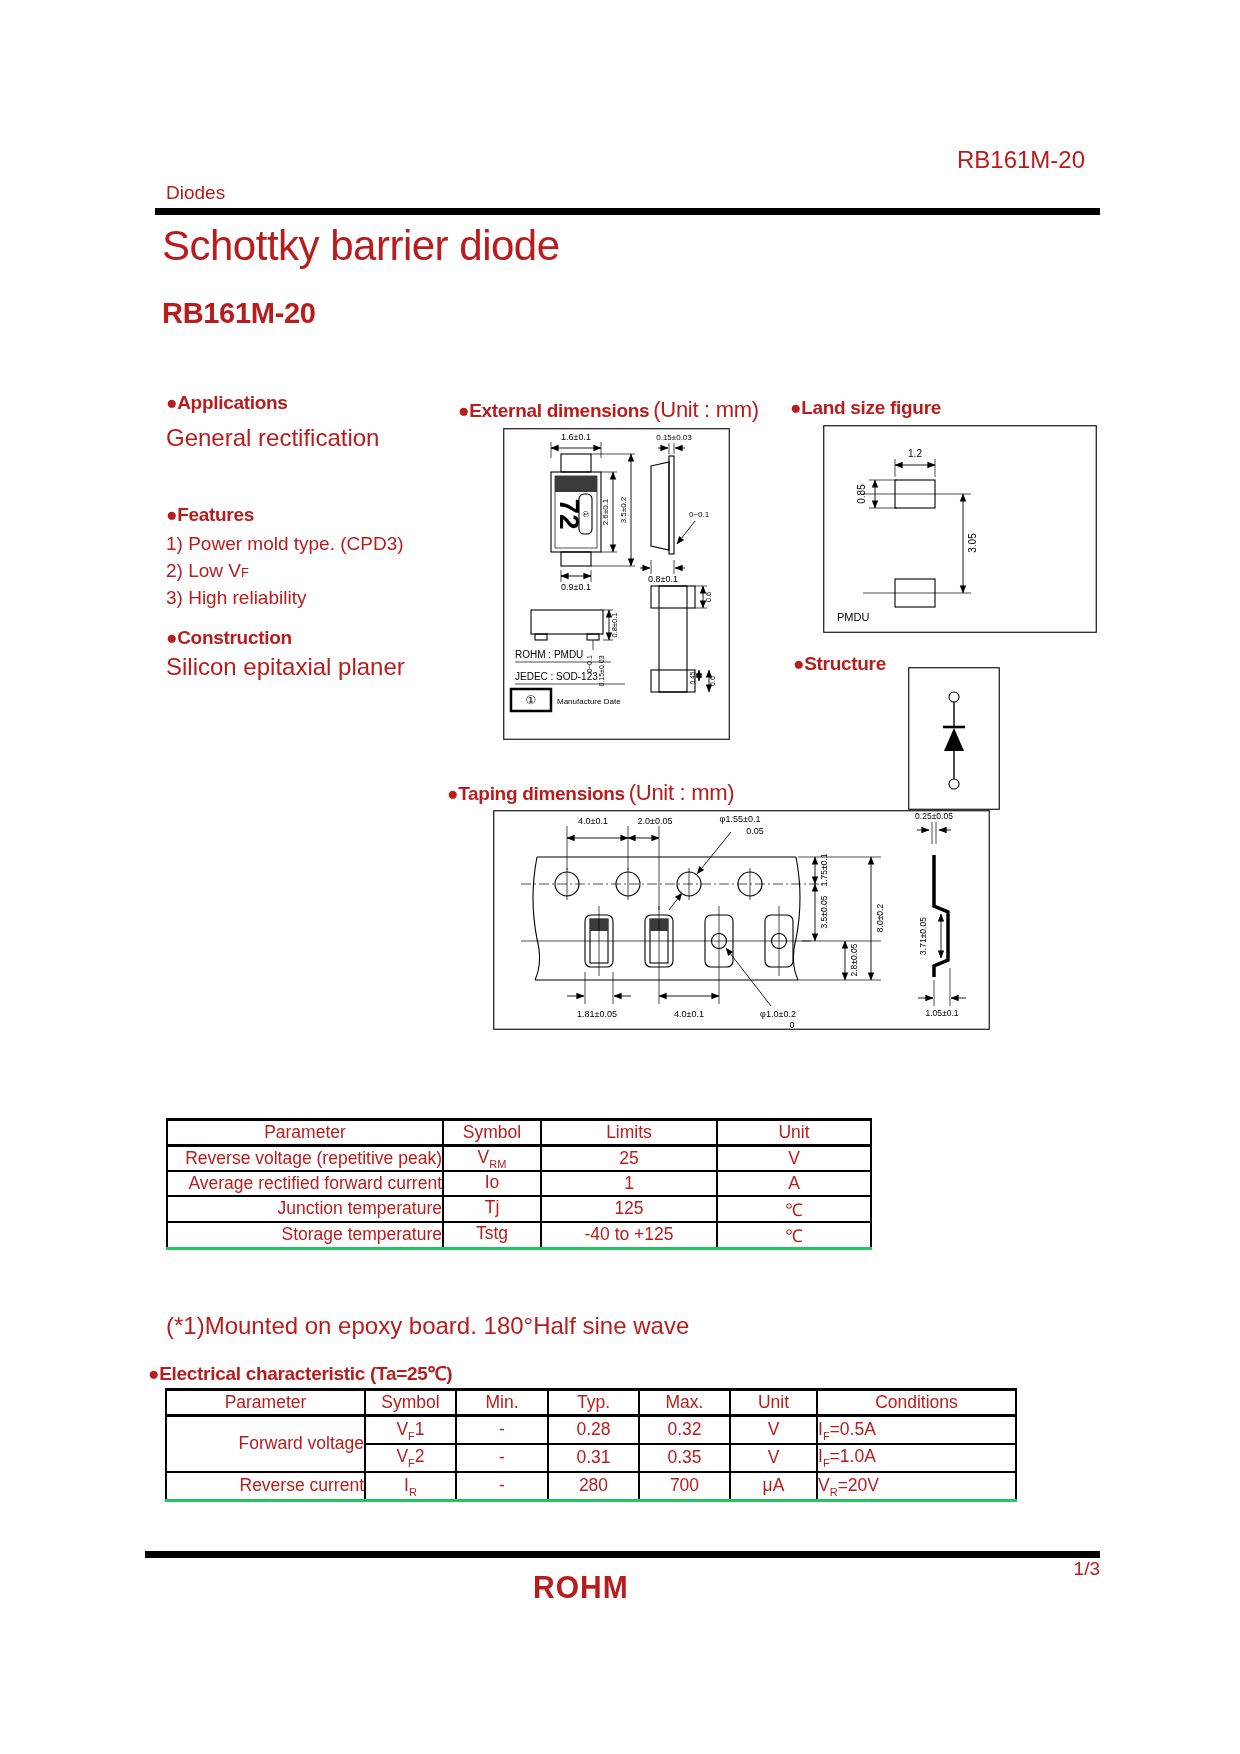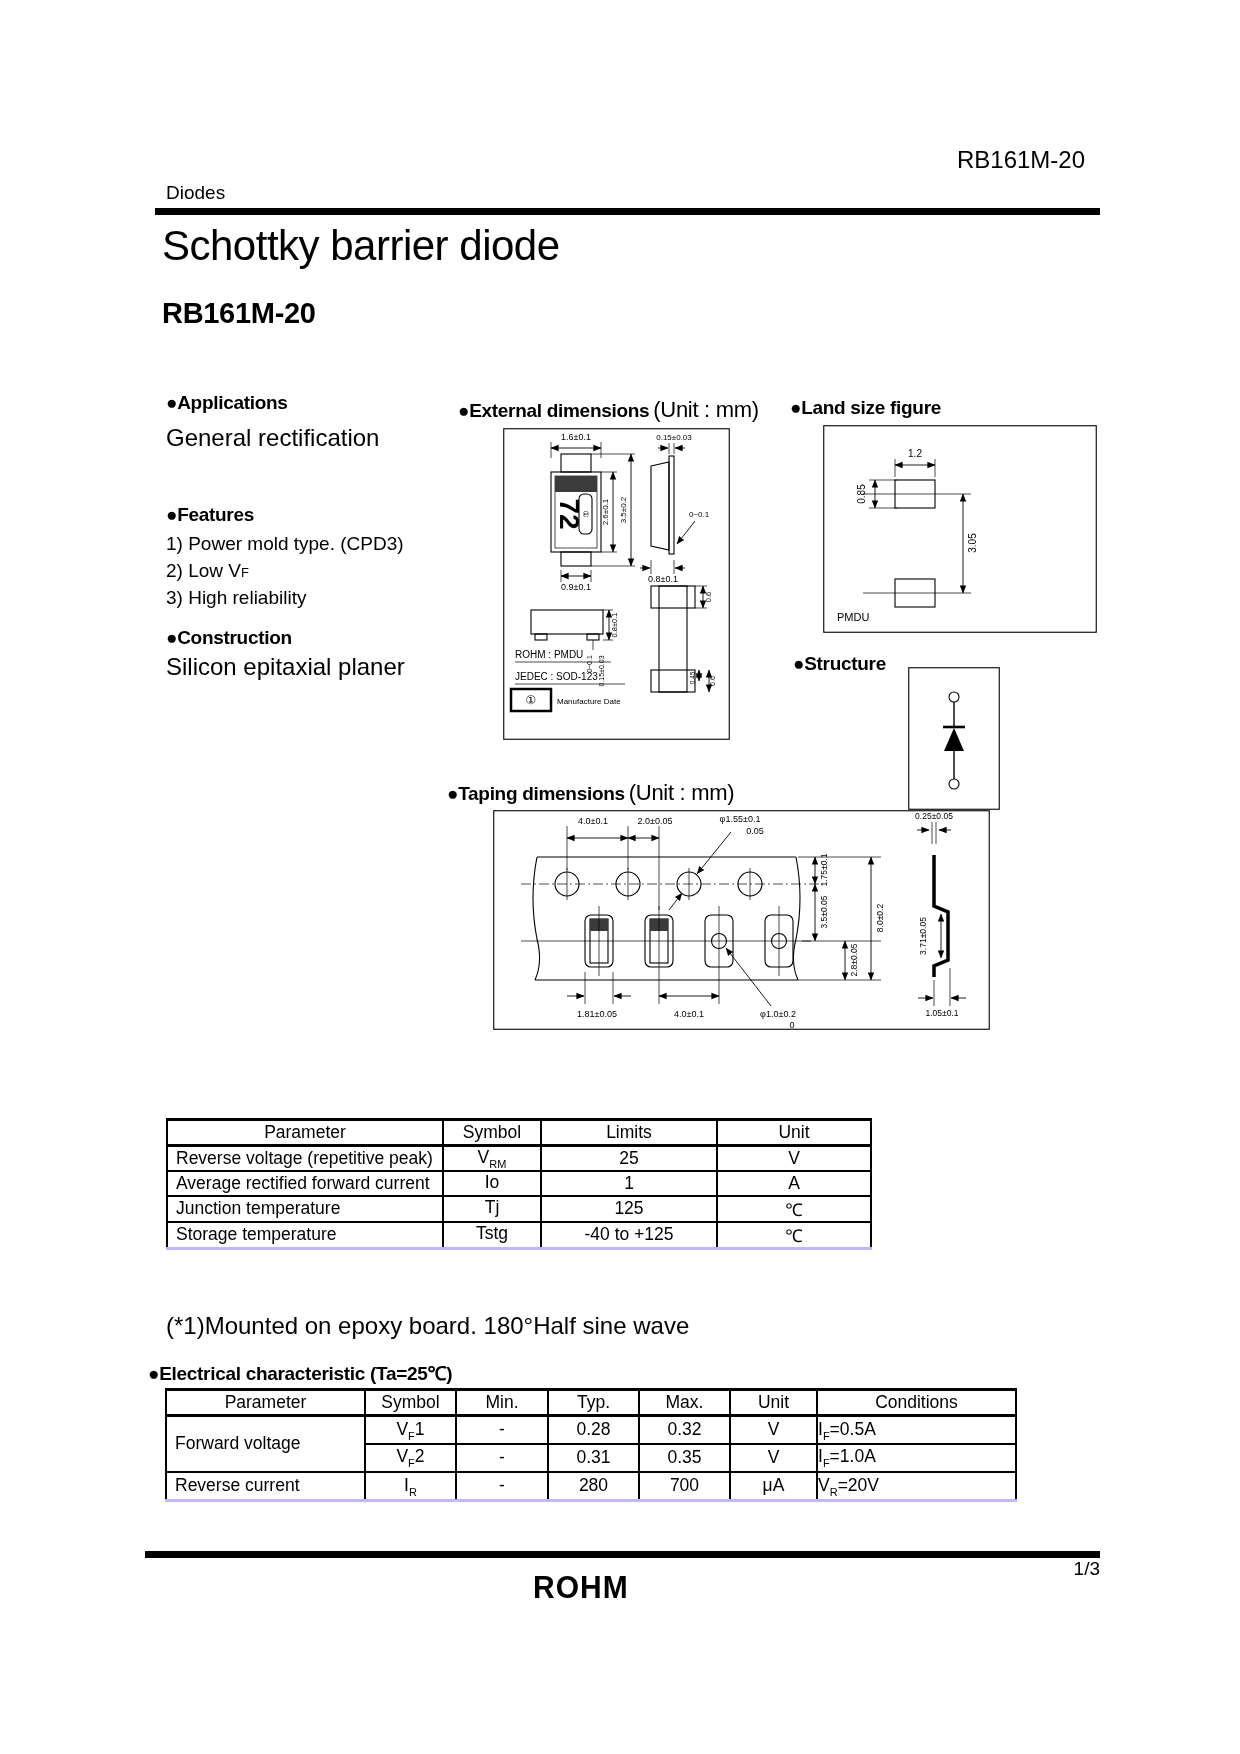--- a/index.html
+++ b/index.html
@@ -1,41 +1,41 @@
 <!DOCTYPE html>
 <html><head>
 <meta charset="utf-8">
 <style>
   html,body{margin:0;padding:0;background:#fff;}
   .page{position:relative;width:1240px;height:1732px;background:#ffffff;overflow:hidden;
-        font-family:"Liberation Sans",sans-serif;color:#000000;text-decoration:underline;}
+        font-family:"Liberation Sans",sans-serif;color:#b91c1c;text-decoration:underline;}
   .abs{position:absolute;}
   .part-number{left:885px;top:146px;width:200px;text-align:right;font-size:24px;}
   .category{left:166px;top:182px;font-size:19px;}
   .header-rule{left:155px;top:208px;width:945px;height:7px;background:#000;}
   .doc-title{left:162px;top:222px;font-size:42px;letter-spacing:-0.5px;}
   .doc-subtitle{left:162px;top:297px;font-size:29px;font-weight:bold;letter-spacing:-0.3px;}
   .sec-h{font-size:19px;font-weight:bold;letter-spacing:-0.3px;white-space:nowrap;}
   .sec-h .unit{font-weight:normal;margin-left:4px;font-size:22px;}
   .body-t{font-size:24px;white-space:nowrap;}
   .feat-li{font-size:19px;line-height:27px;white-space:nowrap;}
   .small-sub{font-size:0.68em;}
   svg text{fill:#000;font-family:"Liberation Sans",sans-serif;}
   .ol{fill:none;stroke:#000;stroke-width:1.1;}
   .thin{stroke:#000;stroke-width:0.7;fill:none;}
   .dash{stroke:#000;stroke-width:0.7;fill:none;stroke-dasharray:10 3 2 3;}
   .dim{stroke:#000;stroke-width:0.9;fill:none;marker-start:url(#arw);marker-end:url(#arw);}
   .dimE{stroke:#000;stroke-width:0.9;fill:none;marker-end:url(#arw);}
   .dk{fill:#3b3b3b;stroke:none;}
   .dtable{border-collapse:collapse;table-layout:fixed;font-size:17.5px;
-          border-top:3px solid #000;border-bottom:3px solid #c4b5fd;}
+          border-top:3px solid #000;border-bottom:3px solid #22c55e;}
   .dtable th,.dtable td{border:2px solid #000;text-align:center;padding:0;font-weight:normal;
           overflow:hidden;white-space:nowrap;}
   .dtable thead th{border-bottom:3px solid #000;}
-  .dtable td.param{text-align:left;padding-left:8px;}
+  .dtable td.param{text-align:right;padding-left:8px;}
   .dtable td.cond{text-align:left;padding-left:0;}
   .dtable sub{font-size:11px;}
   .footnote{left:166px;top:1312px;font-size:24px;}
   .footer-rule{left:145px;top:1551px;width:955px;height:7px;background:#000;}
   .page-num{left:1020px;top:1558px;width:80px;text-align:right;font-size:19px;}
   .brand-logo{left:533px;top:1570px;font-size:30px;font-weight:bold;letter-spacing:1px;
               transform:scaleY(1.05);}
 </style>
 </head>
 <body>

